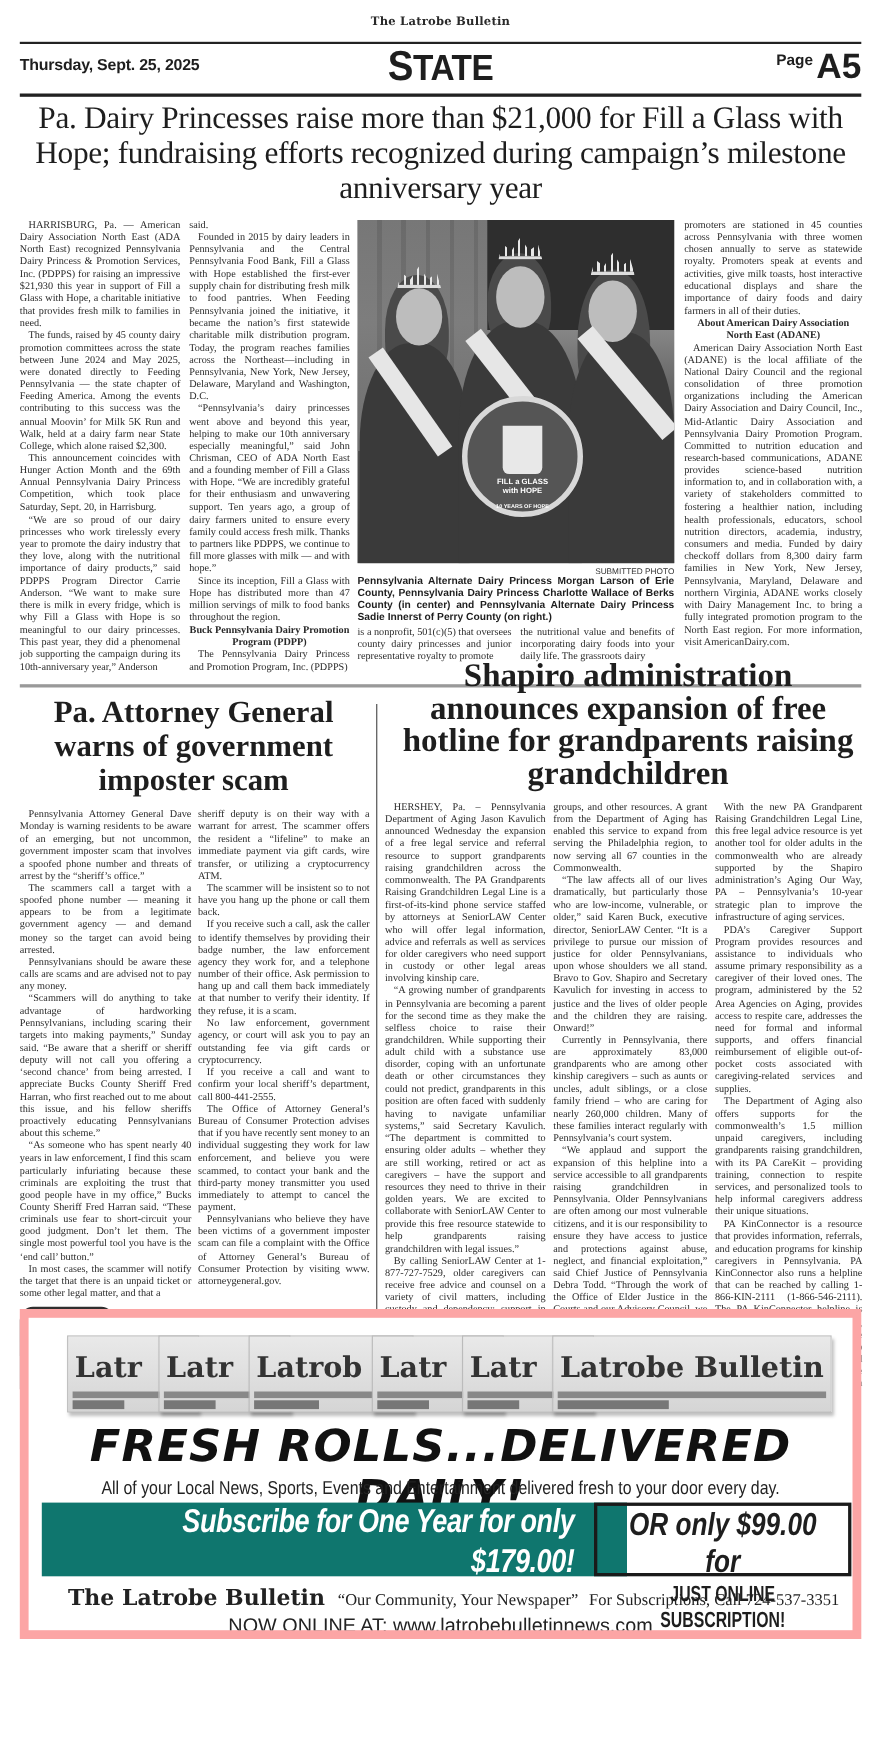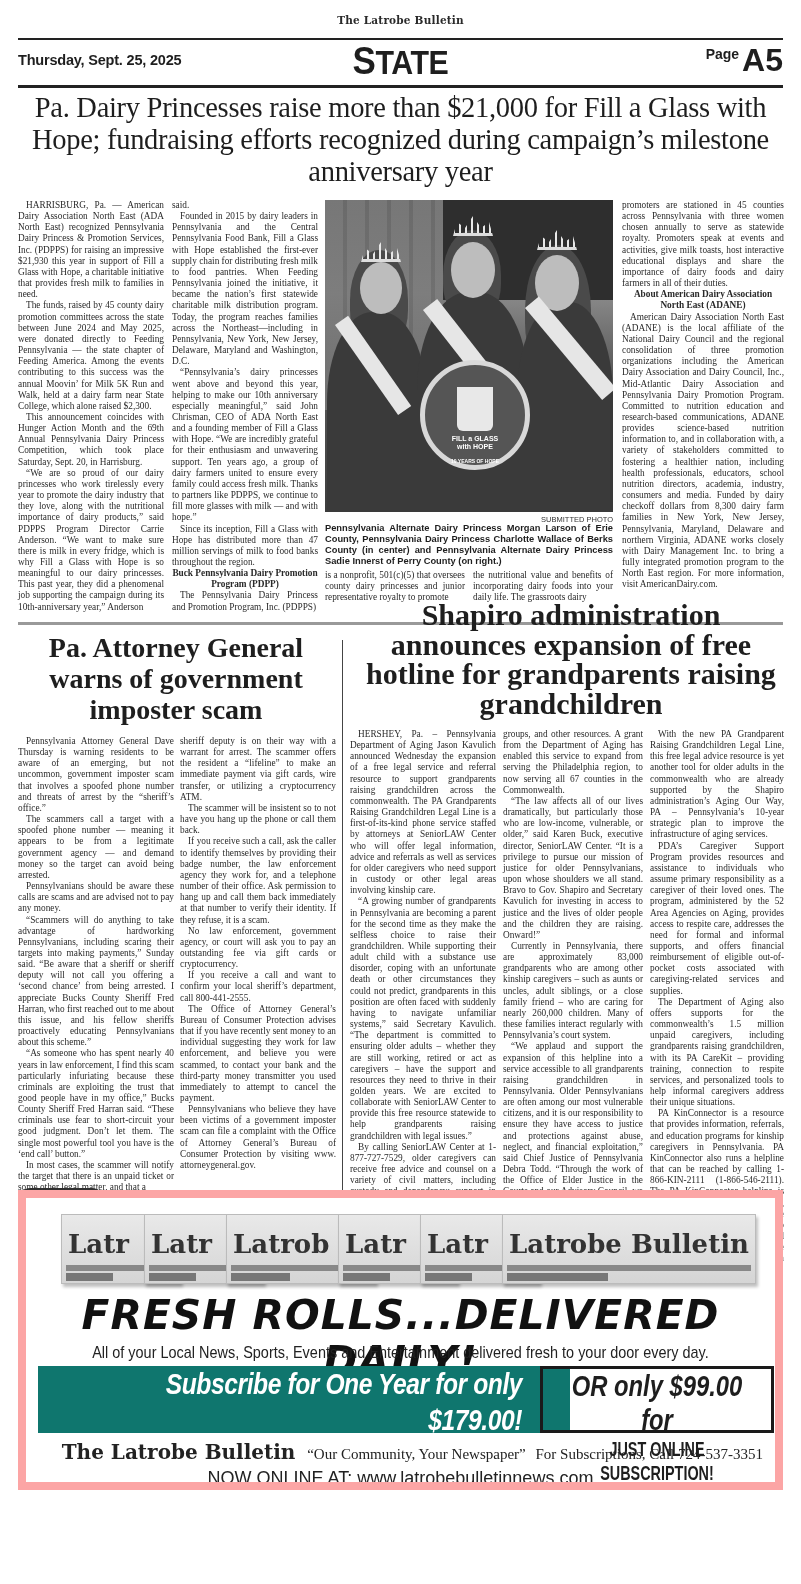--- a/index.html
+++ b/index.html
@@ -140,21 +140,21 @@
   <p style="text-indent:0">promoters are stationed in 45 counties across Pennsylvania with three women chosen annually to serve as statewide royalty. Promoters speak at events and activities, give milk toasts, host interactive educational displays and share the importance of dairy foods and dairy farmers in all of their duties.</p>
   <p class="sub">About American Dairy Association North East (ADANE)</p>
   <p>American Dairy Association North East (ADANE) is the local affiliate of the National Dairy Council and the regional consolidation of three promotion organizations including the American Dairy Association and Dairy Council, Inc., Mid-Atlantic Dairy Association and Pennsylvania Dairy Promotion Program. Committed to nutrition education and research-based communications, ADANE provides science-based nutrition information to, and in collaboration with, a variety of stakeholders committed to fostering a healthier nation, including health professionals, educators, school nutrition directors, academia, industry, consumers and media. Funded by dairy checkoff dollars from 8,300 dairy farm families in New York, New Jersey, Pennsylvania, Maryland, Delaware and northern Virginia, ADANE works closely with Dairy Management Inc. to bring a fully integrated promotion program to the North East region. For more information, visit AmericanDairy.com.</p>
 </div>
 
 <div class="divider-h"></div>
 <div class="divider-v"></div>
 
 <h2 class="headline2">Pa. Attorney General warns of government imposter scam</h2>
 <div class="col" style="left:18px;top:736px;width:156px;">
-  <p>Pennsylvania Attorney General Dave Thursday is warning residents to be aware of an emerging, but not uncommon, government imposter scam that involves a spoofed phone number and threats of arrest by the “sheriff’s office.”</p>
+  <p>Pennsylvania Attorney General Dave Monday is warning residents to be aware of an emerging, but not uncommon, government imposter scam that involves a spoofed phone number and threats of arrest by the “sheriff’s office.”</p>
   <p>The scammers call a target with a spoofed phone number — meaning it appears to be from a legitimate government agency — and demand money so the target can avoid being arrested.</p>
   <p>Pennsylvanians should be aware these calls are scams and are advised not to pay any money.</p>
   <p>“Scammers will do anything to take advantage of hardworking Pennsylvanians, including scaring their targets into making payments,” Sunday said. “Be aware that a sheriff or sheriff deputy will not call you offering a ‘second chance’ from being arrested. I appreciate Bucks County Sheriff Fred Harran, who first reached out to me about this issue, and his fellow sheriffs proactively educating Pennsylvanians about this scheme.”</p>
   <p>“As someone who has spent nearly 40 years in law enforcement, I find this scam particularly infuriating because these criminals are exploiting the trust that good people have in my office,” Bucks County Sheriff Fred Harran said. “These criminals use fear to short-circuit your good judgment. Don’t let them. The single most powerful tool you have is the ‘end call’ button.”</p>
   <p>In most cases, the scammer will notify the target that there is an unpaid ticket or some other legal matter, and that a</p>
 </div>
 <div class="col" style="left:180px;top:736px;width:156px;">
   <p style="text-indent:0">sheriff deputy is on their way with a warrant for arrest. The scammer offers the resident a “lifeline” to make an immediate payment via gift cards, wire transfer, or utilizing a cryptocurrency ATM.</p>
   <p>The scammer will be insistent so to not have you hang up the phone or call them back.</p>
   <p>If you receive such a call, ask the caller to identify themselves by providing their badge number, the law enforcement agency they work for, and a telephone number of their office. Ask permission to hang up and call them back immediately at that number to verify their identity. If they refuse, it is a scam.</p>

